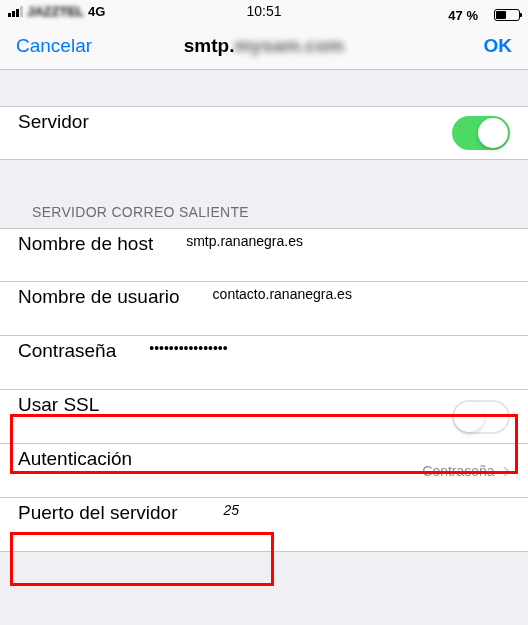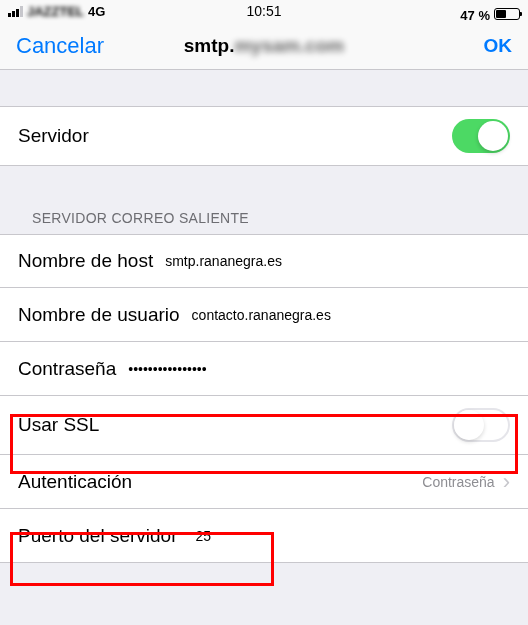--- a/index.html
+++ b/index.html
@@ -52,21 +52,22 @@
     .network { font-size: 13px; }
     .status-center {
       position: absolute;
       left: 50%;
       transform: translateX(-50%);
       font-size: 14px;
       font-weight: 400;
     }
     .status-right {
       display: flex;
-      gap: 4px;
+      align-items: center;
+      gap: 16px;
       font-size: 13px;
       margin-top: 8px;
     }
     .battery {
       width: 26px;
       height: 12px;
       border: 1px solid #000;
       border-radius: 3px;
       position: relative;
       padding: 1px;
@@ -93,21 +94,21 @@
       height: 48px;
       background: #f9f9f9;
       border-bottom: 1px solid #c8c7cc;
       display: flex;
       align-items: center;
       justify-content: space-between;
       padding: 0 16px;
     }
     .nav-left {
       color: #007aff;
-      font-size: 22px;
+      font-size: 19px;
     }
     .nav-title {
       font-size: 19px;
       font-weight: 600;
       color: #000;
       position: absolute;
       left: 50%;
       transform: translateX(-50%);
     }
     .nav-title .blurred {
@@ -129,26 +130,26 @@
       font-size: 14px;
       color: #6d6d72;
       letter-spacing: 0.3px;
       text-transform: uppercase;
     }
     
     .cell {
       background: #fff;
       min-height: 54px;
       display: flex;
-      align-items: center;
-      padding: 12px 18px;
+      padding: 4px 18px;
       font-size: 19px;
       color: #000;
       border-bottom: 1px solid #c8c7cc;
       position: relative;
+      gap: 21px;
     }
     .cell.first {
       border-top: 1px solid #c8c7cc;
     }
     .cell .label {
       flex: 0 0 auto;
       margin-right: 12px;
     }
     .cell .value {
       color: #000;
@@ -295,17 +296,17 @@
 <div class="cell">
   <span class="label">Autenticación</span>
   <div class="right">
     <span class="value muted">Contraseña</span>
     <span class="chevron">›</span>
   </div>
 </div>
 
 <div class="cell">
   <span class="label">Puerto del servidor</span>
-  <span class="value" style="margin-left:6px;">25</span>
+  <span class="value" style="margin-left:13px;font-style:italic;">25</span>
 </div>
 
 <div class="highlight-box hb1"></div>
 <div class="highlight-box hb2"></div>
 
 </body></html>

